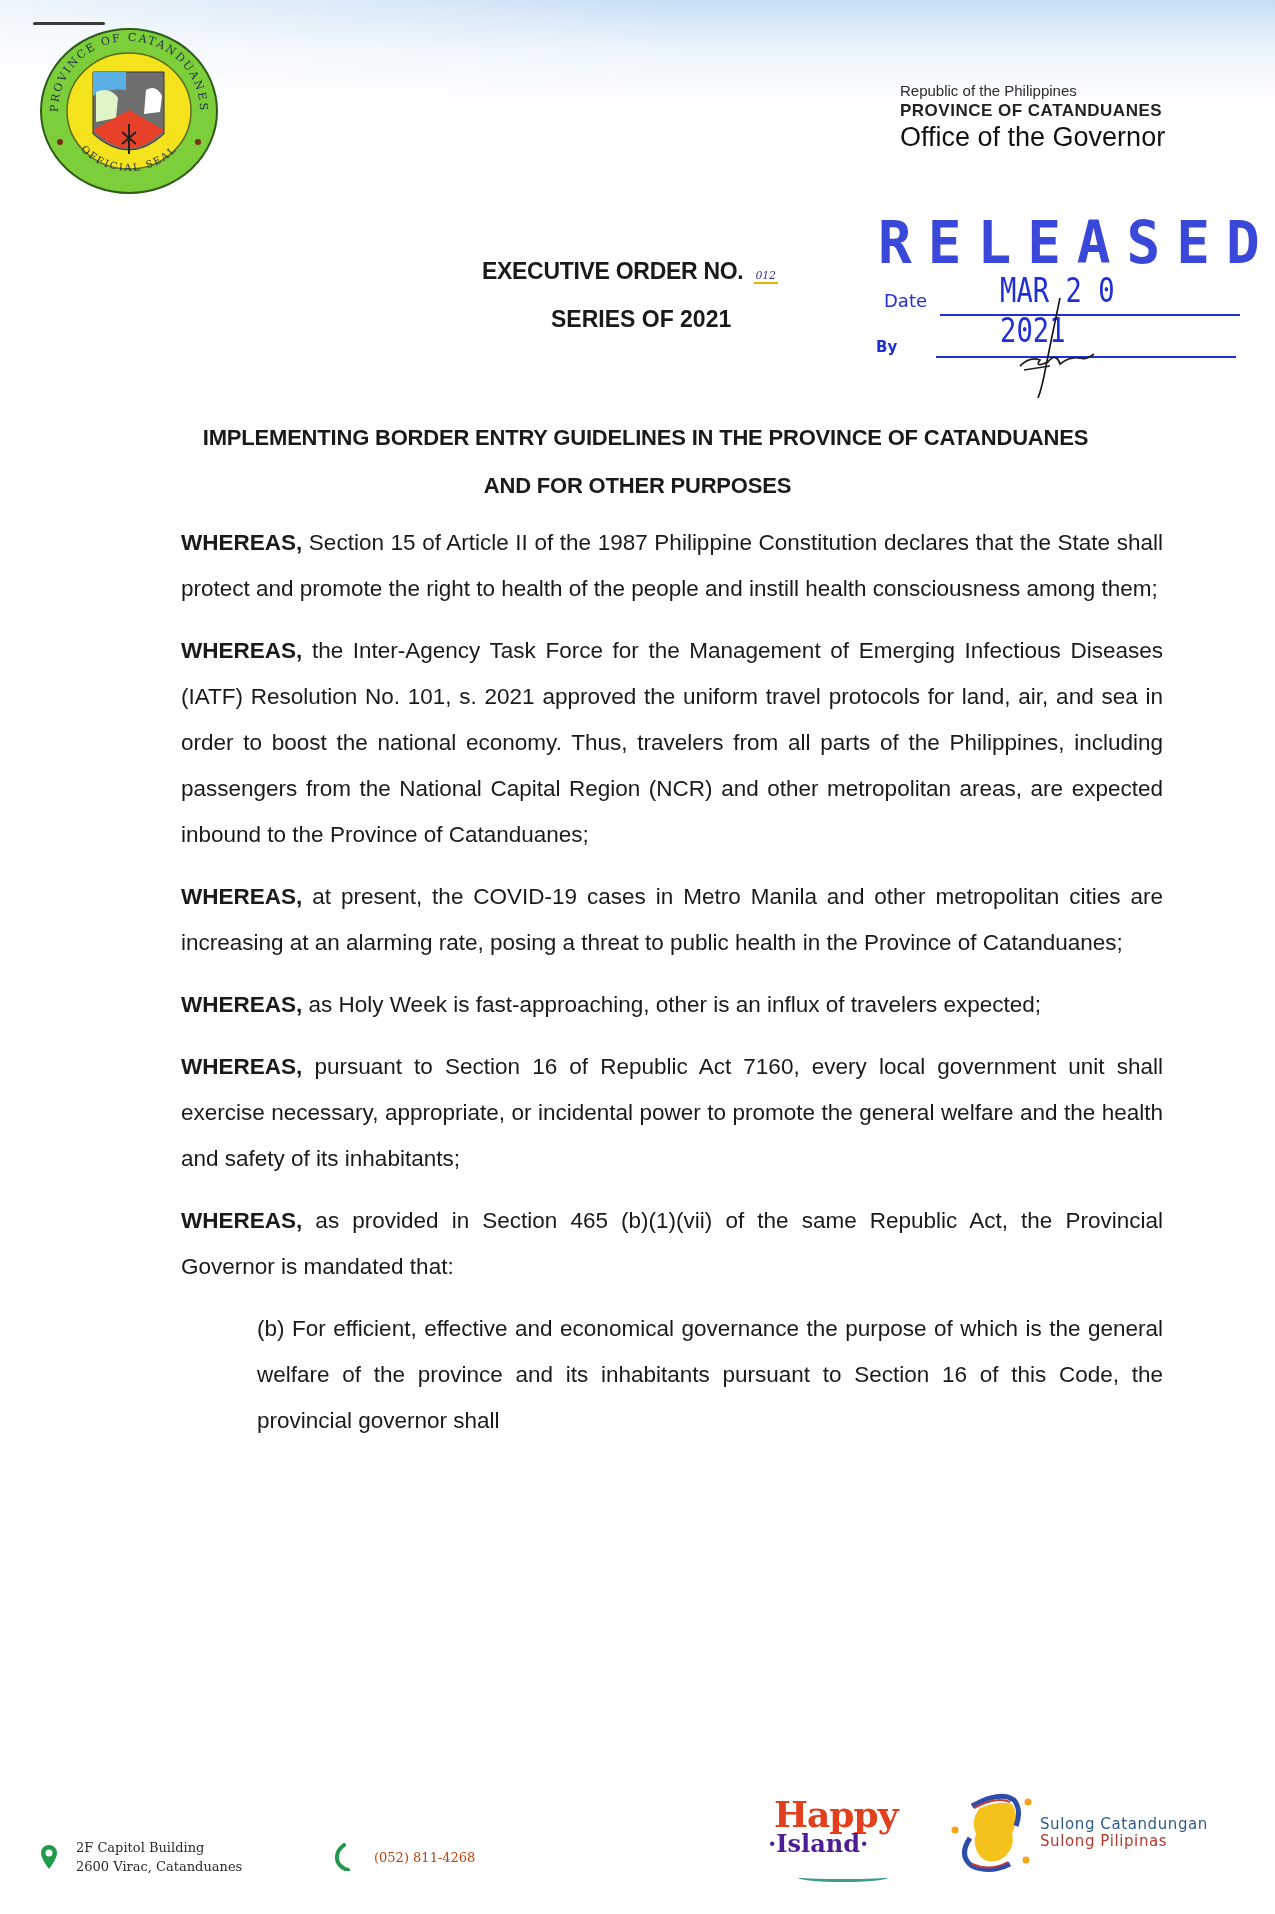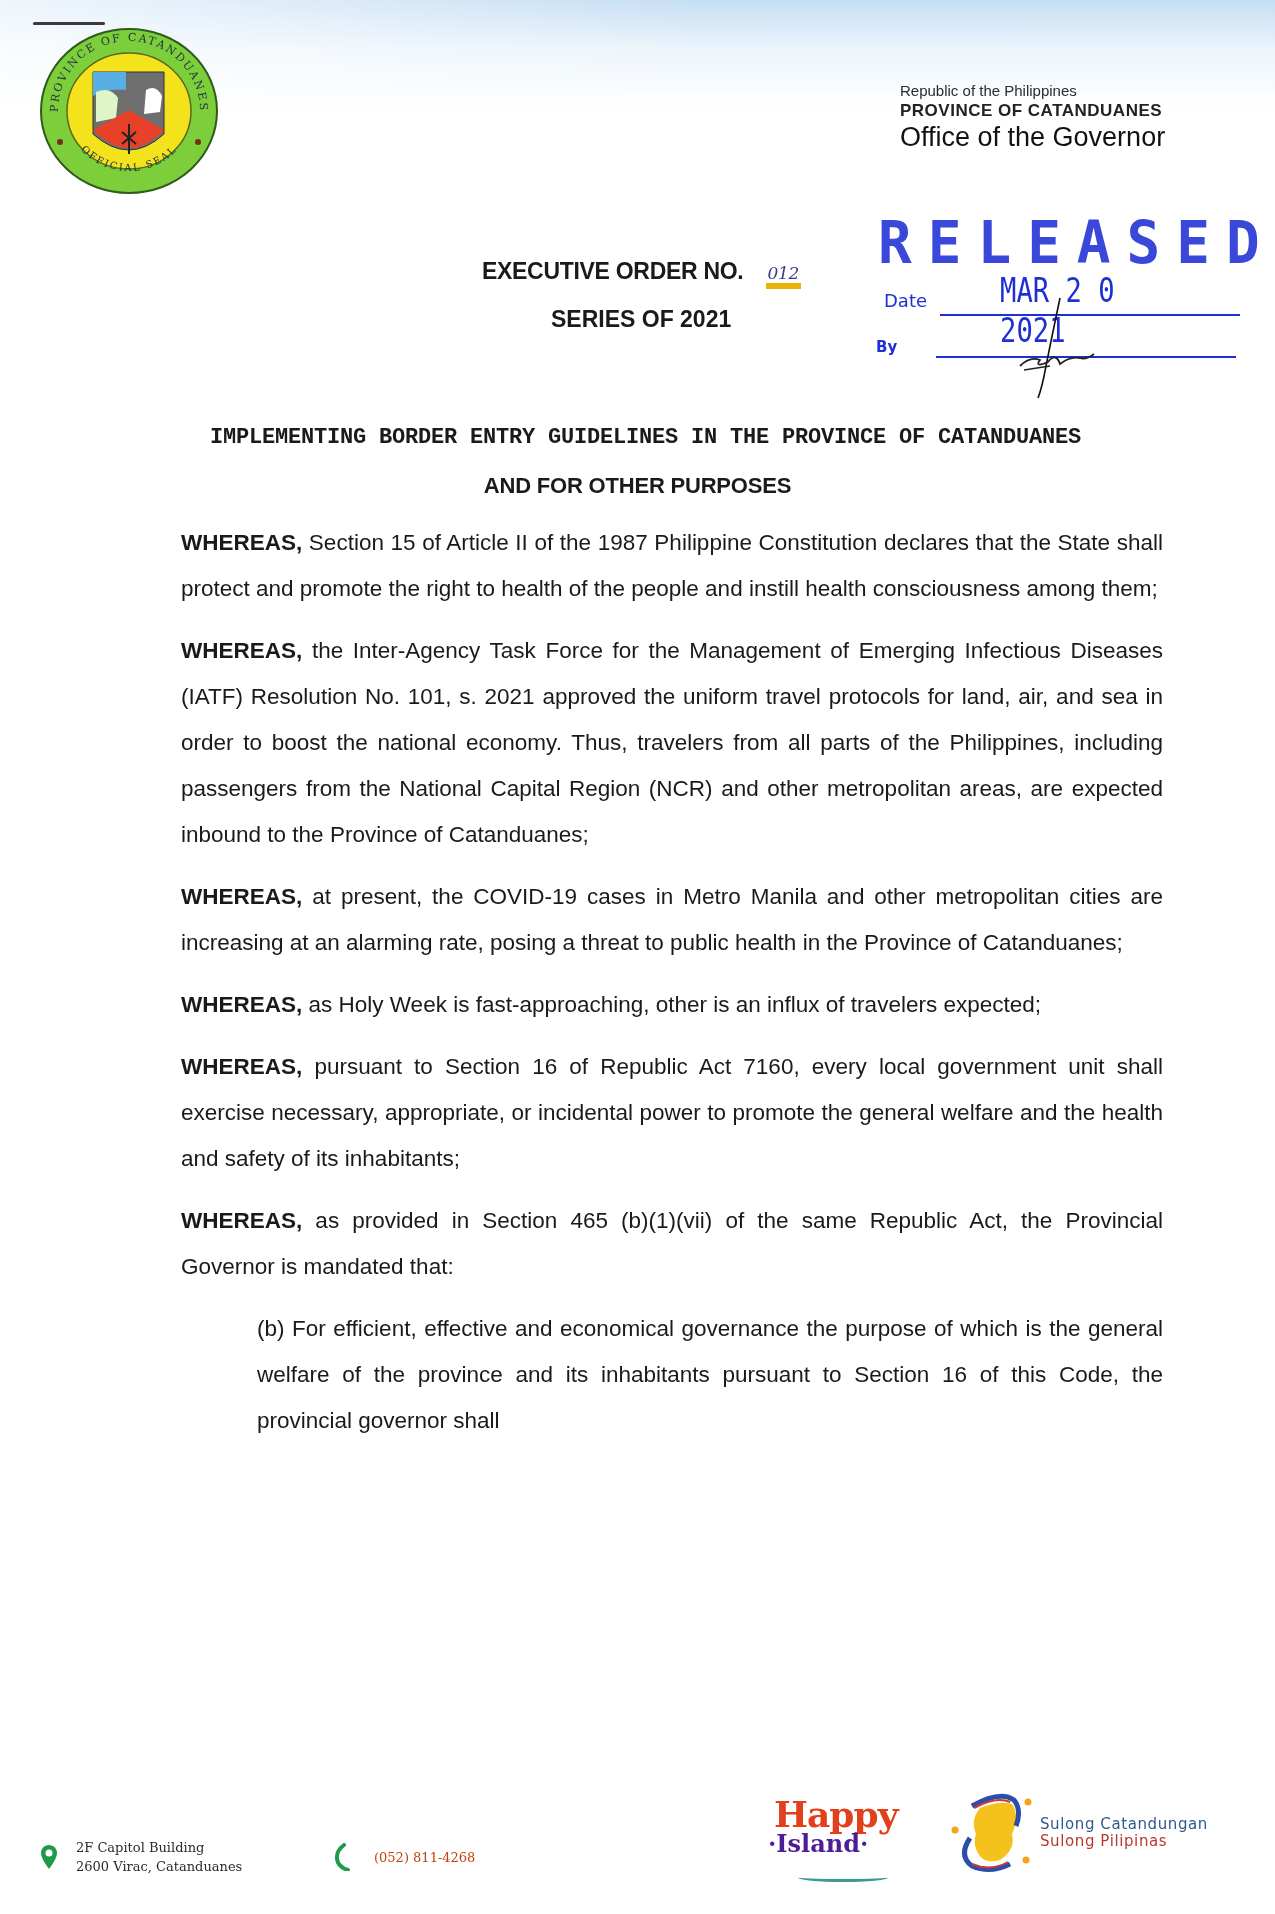--- a/index.html
+++ b/index.html
@@ -22,36 +22,36 @@
   .seal { position: absolute; left: 38px; top: 26px; width: 182px; height: 170px; }
 
   
   .letterhead { position: absolute; left: 900px; top: 82px; font-family: Liberation Sans, sans-serif; }
   .lh-republic { font-size: 15px; color: #2b2b2b; }
   .lh-province { font-size: 17px; font-weight: bold; letter-spacing: 0.5px; color: #222; margin-top: 2px; }
   .lh-office { font-size: 27px; color: #111; margin-top: 1px; }
 
   
   .eo-line { position: absolute; left: 482px; top: 258px; font-size: 23px; font-weight: bold; letter-spacing: -0.3px; font-family: "Liberation Sans", sans-serif; }
-  .eo-no { display: inline-block; font-family: "DejaVu Serif", serif; font-style: italic; font-weight: normal; color: #3a3a8c; font-size: 17px; border-bottom: 6px solid #eab308; padding: 0 2px; margin-left: 16px; }
+  .eo-no { display: inline-block; font-family: "DejaVu Serif", serif; font-style: italic; font-weight: normal; color: #3a3a8c; font-size: 11px; border-bottom: 2px solid #eab308; padding: 0 2px; margin-left: 4px; }
   .eo-series { position: absolute; left: 551px; top: 306px; font-size: 23px; font-weight: bold; font-family: "Liberation Sans", sans-serif; }
 
   
   .stamp { position: absolute; left: 872px; top: 210px; width: 372px; height: 190px; color: #1f2fd6; }
   .stamp-word { position: absolute; left: 6px; top: 0px; font-family: "DejaVu Sans Mono", monospace; font-weight: bold; font-size: 56px; letter-spacing: 16px; transform: scaleY(1.05); opacity: 0.88; }
   .stamp-date-label { position: absolute; left: 12px; top: 80px; font-size: 18px; font-weight: normal; }
   .stamp-date { position: absolute; left: 128px; top: 60px; font-family: "DejaVu Sans Mono", monospace; font-size: 34px; transform: scaleX(0.8); transform-origin: left; }
   .stamp-line1 { position: absolute; left: 68px; top: 104px; width: 300px; height: 2px; background: #1f2fd6; }
   .stamp-by-label { position: absolute; left: 4px; top: 128px; font-size: 15px; font-weight: bold; }
   .stamp-line2 { position: absolute; left: 64px; top: 146px; width: 300px; height: 2px; background: #1f2fd6; }
   .signature { position: absolute; left: 118px; top: 86px; width: 140px; height: 104px; }
 
   
   .doc-title { position: absolute; left: 0; width: 1275px; top: 414px; text-align: center; font-family: "Liberation Sans", sans-serif; font-weight: bold; font-size: 22px; line-height: 48px; letter-spacing: -0.2px; }
-  .doc-title .t1 { padding-left: 16px; font-family: Liberation Mono, monospace; }
+  .doc-title .t1 { padding-left: 16px; }
 
   
   .body { position: absolute; left: 140px; top: 520px; width: 982px; font-family: "Liberation Sans", sans-serif; font-size: 22.5px; color: #1a1a1a; margin-left: 41px; }
   .para { text-align: justify; line-height: 46px; margin: 0 0 16px 0; }
   .para b { font-weight: bold; }
   .para.quote { margin-left: 76px; }
 
   
   .footer-address { position: absolute; left: 40px; top: 1838px; display: flex; align-items: center; }
   .pin-icon { width: 18px; height: 26px; margin-right: 18px; }

